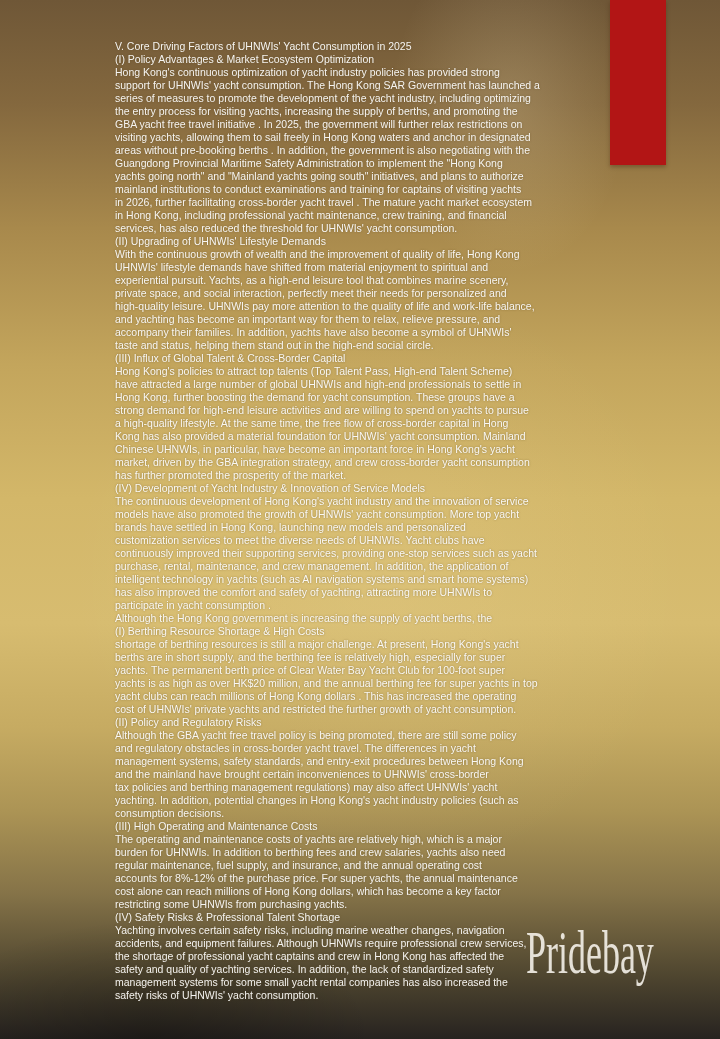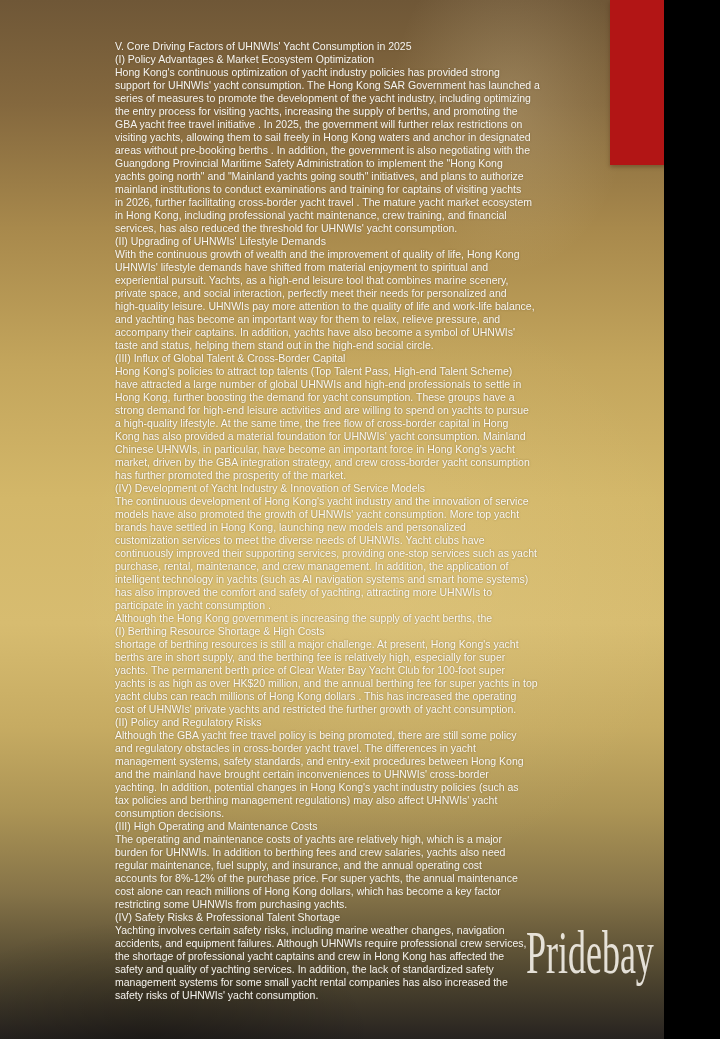--- a/index.html
+++ b/index.html
@@ -2,21 +2,21 @@
 <html><head>
 <meta charset="utf-8">
 <style>
   html, body {
     margin: 0;
     padding: 0;
     background: #000;
   }
   .canvas {
     position: relative;
-    width: 664px;
+    width: 720px;
     height: 1039px;
     overflow: hidden;
     font-family: "Liberation Sans", sans-serif;
     background:
       radial-gradient(ellipse 170px 240px at 510px 105px, rgba(238,224,182,0.22), rgba(238,224,182,0) 70%),
       radial-gradient(ellipse 430px 420px at 380px 580px, rgba(255,242,195,0.10), rgba(255,242,195,0) 72%),
       radial-gradient(ellipse 320px 170px at 150px 1039px, rgba(0,0,0,0.28), rgba(0,0,0,0) 70%),
       linear-gradient(180deg,
         #6f5737 0%,
         #84683e 10%,
@@ -88,21 +88,21 @@
       <div class="line">in 2026, further facilitating cross-border yacht travel . The mature yacht market ecosystem</div>
       <div class="line">in Hong Kong, including professional yacht maintenance, crew training, and financial</div>
       <div class="line">services, has also reduced the threshold for UHNWIs' yacht consumption.</div>
       <div class="line">(II) Upgrading of UHNWIs' Lifestyle Demands</div>
       <div class="line">With the continuous growth of wealth and the improvement of quality of life, Hong Kong</div>
       <div class="line">UHNWIs' lifestyle demands have shifted from material enjoyment to spiritual and</div>
       <div class="line">experiential pursuit. Yachts, as a high-end leisure tool that combines marine scenery,</div>
       <div class="line">private space, and social interaction, perfectly meet their needs for personalized and</div>
       <div class="line">high-quality leisure. UHNWIs pay more attention to the quality of life and work-life balance,</div>
       <div class="line">and yachting has become an important way for them to relax, relieve pressure, and</div>
-      <div class="line">accompany their captains. In addition, yachts have also become a symbol of UHNWIs'</div>
+      <div class="line">accompany their families. In addition, yachts have also become a symbol of UHNWIs'</div>
       <div class="line">taste and status, helping them stand out in the high-end social circle.</div>
       <div class="line">(III) Influx of Global Talent &amp; Cross-Border Capital</div>
       <div class="line">Hong Kong's policies to attract top talents (Top Talent Pass, High-end Talent Scheme)</div>
       <div class="line">have attracted a large number of global UHNWIs and high-end professionals to settle in</div>
       <div class="line">Hong Kong, further boosting the demand for yacht consumption. These groups have a</div>
       <div class="line">strong demand for high-end leisure activities and are willing to spend on yachts to pursue</div>
       <div class="line">a high-quality lifestyle. At the same time, the free flow of cross-border capital in Hong</div>
       <div class="line">Kong has also provided a material foundation for UHNWIs' yacht consumption. Mainland</div>
       <div class="line">Chinese UHNWIs, in particular, have become an important force in Hong Kong's yacht</div>
       <div class="line">market, driven by the GBA integration strategy, and crew cross-border yacht consumption</div>
@@ -123,22 +123,22 @@
       <div class="line">berths are in short supply, and the berthing fee is relatively high, especially for super</div>
       <div class="line">yachts. The permanent berth price of Clear Water Bay Yacht Club for 100-foot super</div>
       <div class="line">yachts is as high as over HK$20 million, and the annual berthing fee for super yachts in top</div>
       <div class="line">yacht clubs can reach millions of Hong Kong dollars . This has increased the operating</div>
       <div class="line">cost of UHNWIs' private yachts and restricted the further growth of yacht consumption.</div>
       <div class="line">(II) Policy and Regulatory Risks</div>
       <div class="line">Although the GBA yacht free travel policy is being promoted, there are still some policy</div>
       <div class="line">and regulatory obstacles in cross-border yacht travel. The differences in yacht</div>
       <div class="line">management systems, safety standards, and entry-exit procedures between Hong Kong</div>
       <div class="line">and the mainland have brought certain inconveniences to UHNWIs' cross-border</div>
+      <div class="line">tax policies and berthing management regulations) may also affect UHNWIs' yacht</div>
       <div class="line">yachting. In addition, potential changes in Hong Kong's yacht industry policies (such as</div>
-      <div class="line">tax policies and berthing management regulations) may also affect UHNWIs' yacht</div>
       <div class="line">consumption decisions.</div>
       <div class="line">(III) High Operating and Maintenance Costs</div>
       <div class="line">The operating and maintenance costs of yachts are relatively high, which is a major</div>
       <div class="line">burden for UHNWIs. In addition to berthing fees and crew salaries, yachts also need</div>
       <div class="line">regular maintenance, fuel supply, and insurance, and the annual operating cost</div>
       <div class="line">accounts for 8%-12% of the purchase price. For super yachts, the annual maintenance</div>
       <div class="line">cost alone can reach millions of Hong Kong dollars, which has become a key factor</div>
       <div class="line">restricting some UHNWIs from purchasing yachts.</div>
       <div class="line">(IV) Safety Risks &amp; Professional Talent Shortage</div>
       <div class="line">Yachting involves certain safety risks, including marine weather changes, navigation</div>

